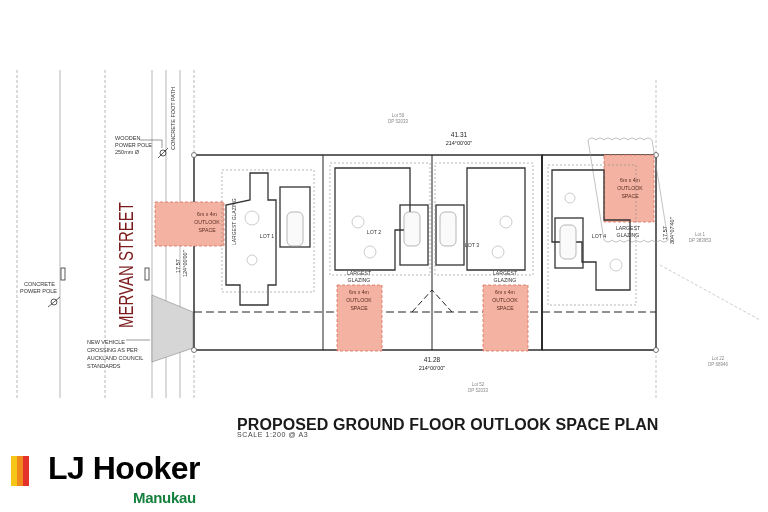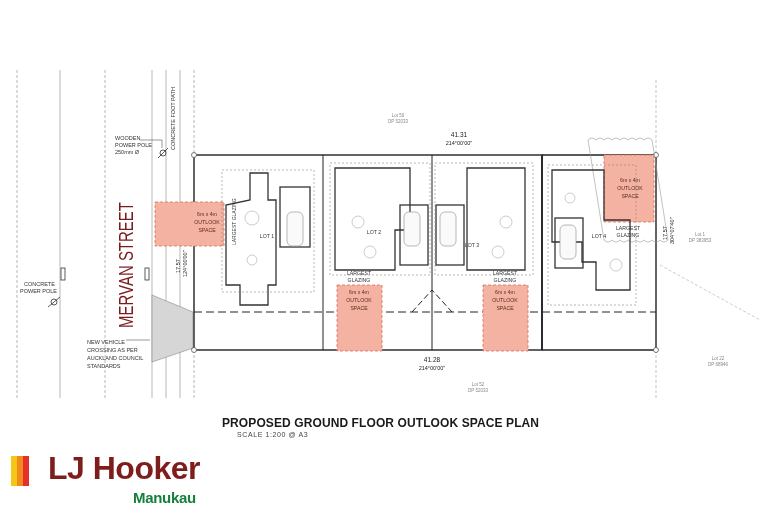--- a/index.html
+++ b/index.html
@@ -1,24 +1,24 @@
 <!DOCTYPE html>
 <html><head>
   <meta charset="utf-8">
   <style>
     html, body { margin:0; padding:0; background:#ffffff; }
     body { width:768px; height:512px; position:relative; overflow:hidden; font-family:"Liberation Sans", sans-serif; }
     svg.plan { position:absolute; left:0; top:0; }
     .t { font-family:"Liberation Sans", sans-serif; }
-    .title { position:absolute; left:222px; top:416px; font-size:12px; font-weight:bold; color:#1a1a1a; letter-spacing:0.1px; }
+    .title { position:absolute; left:237px; top:416px; font-size:16px; font-weight:bold; color:#1a1a1a; letter-spacing:0.1px; }
     .scale { position:absolute; left:237px; top:431px; font-size:7px; color:#444; letter-spacing:0.6px; }
     .logo { position:absolute; left:8px; top:452px; width:200px; height:60px; }
     .bars { position:absolute; left:3px; top:4px; display:flex; }
     .bars span { display:block; width:6px; height:30px; }
-    .brand { position:absolute; left:40px; top:-2px; font-size:32px; font-weight:bold; color:#7f1d1d; letter-spacing:-0.5px; white-space:nowrap; }
+    .brand { position:absolute; left:40px; top:-2px; font-size:32px; font-weight:bold; color:#000000; letter-spacing:-0.5px; white-space:nowrap; }
     .sub { position:absolute; left:125px; top:37px; font-size:15px; font-weight:bold; color:#15803d; letter-spacing:-0.3px; }
   </style>
 </head>
 <body>
 
 <svg class="plan" width="768" height="512" viewBox="0 0 768 512" xmlns="http://www.w3.org/2000/svg">
 
   <g stroke="#999" stroke-width="0.7" fill="none">
     <line x1="17" y1="70" x2="17" y2="398" stroke-dasharray="3,2"></line>
     <line x1="60" y1="70" x2="60" y2="398"></line>

